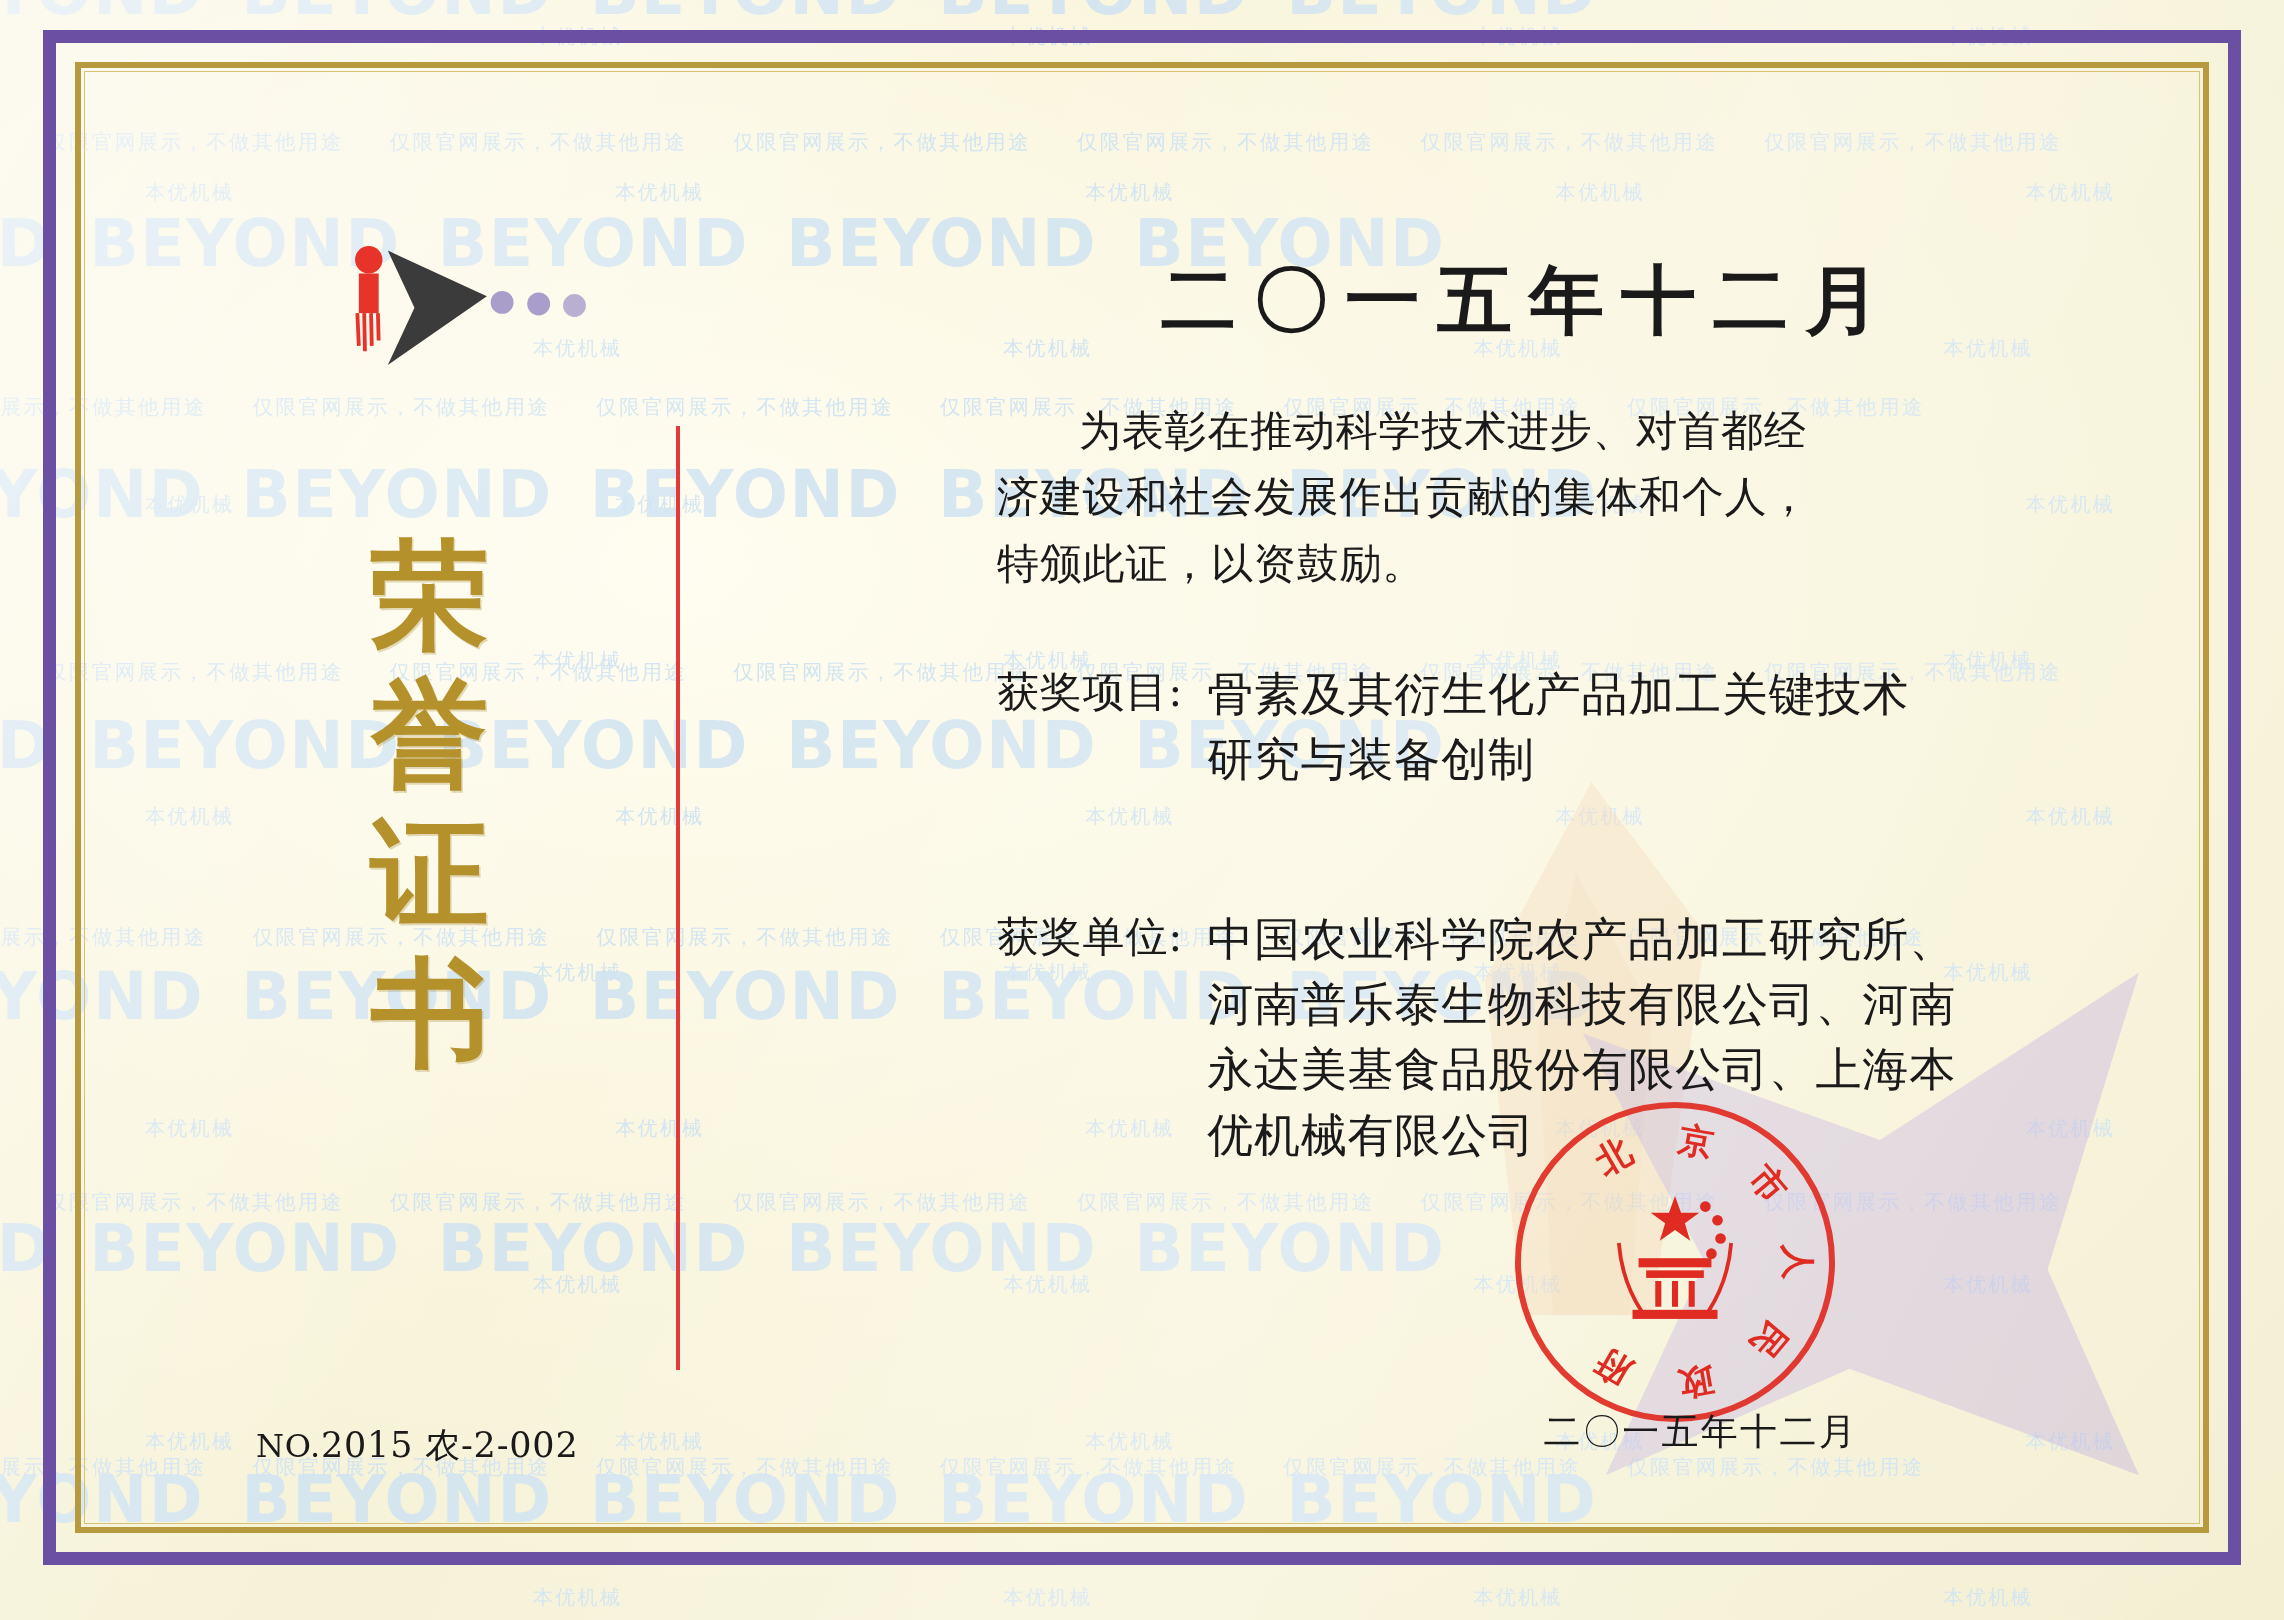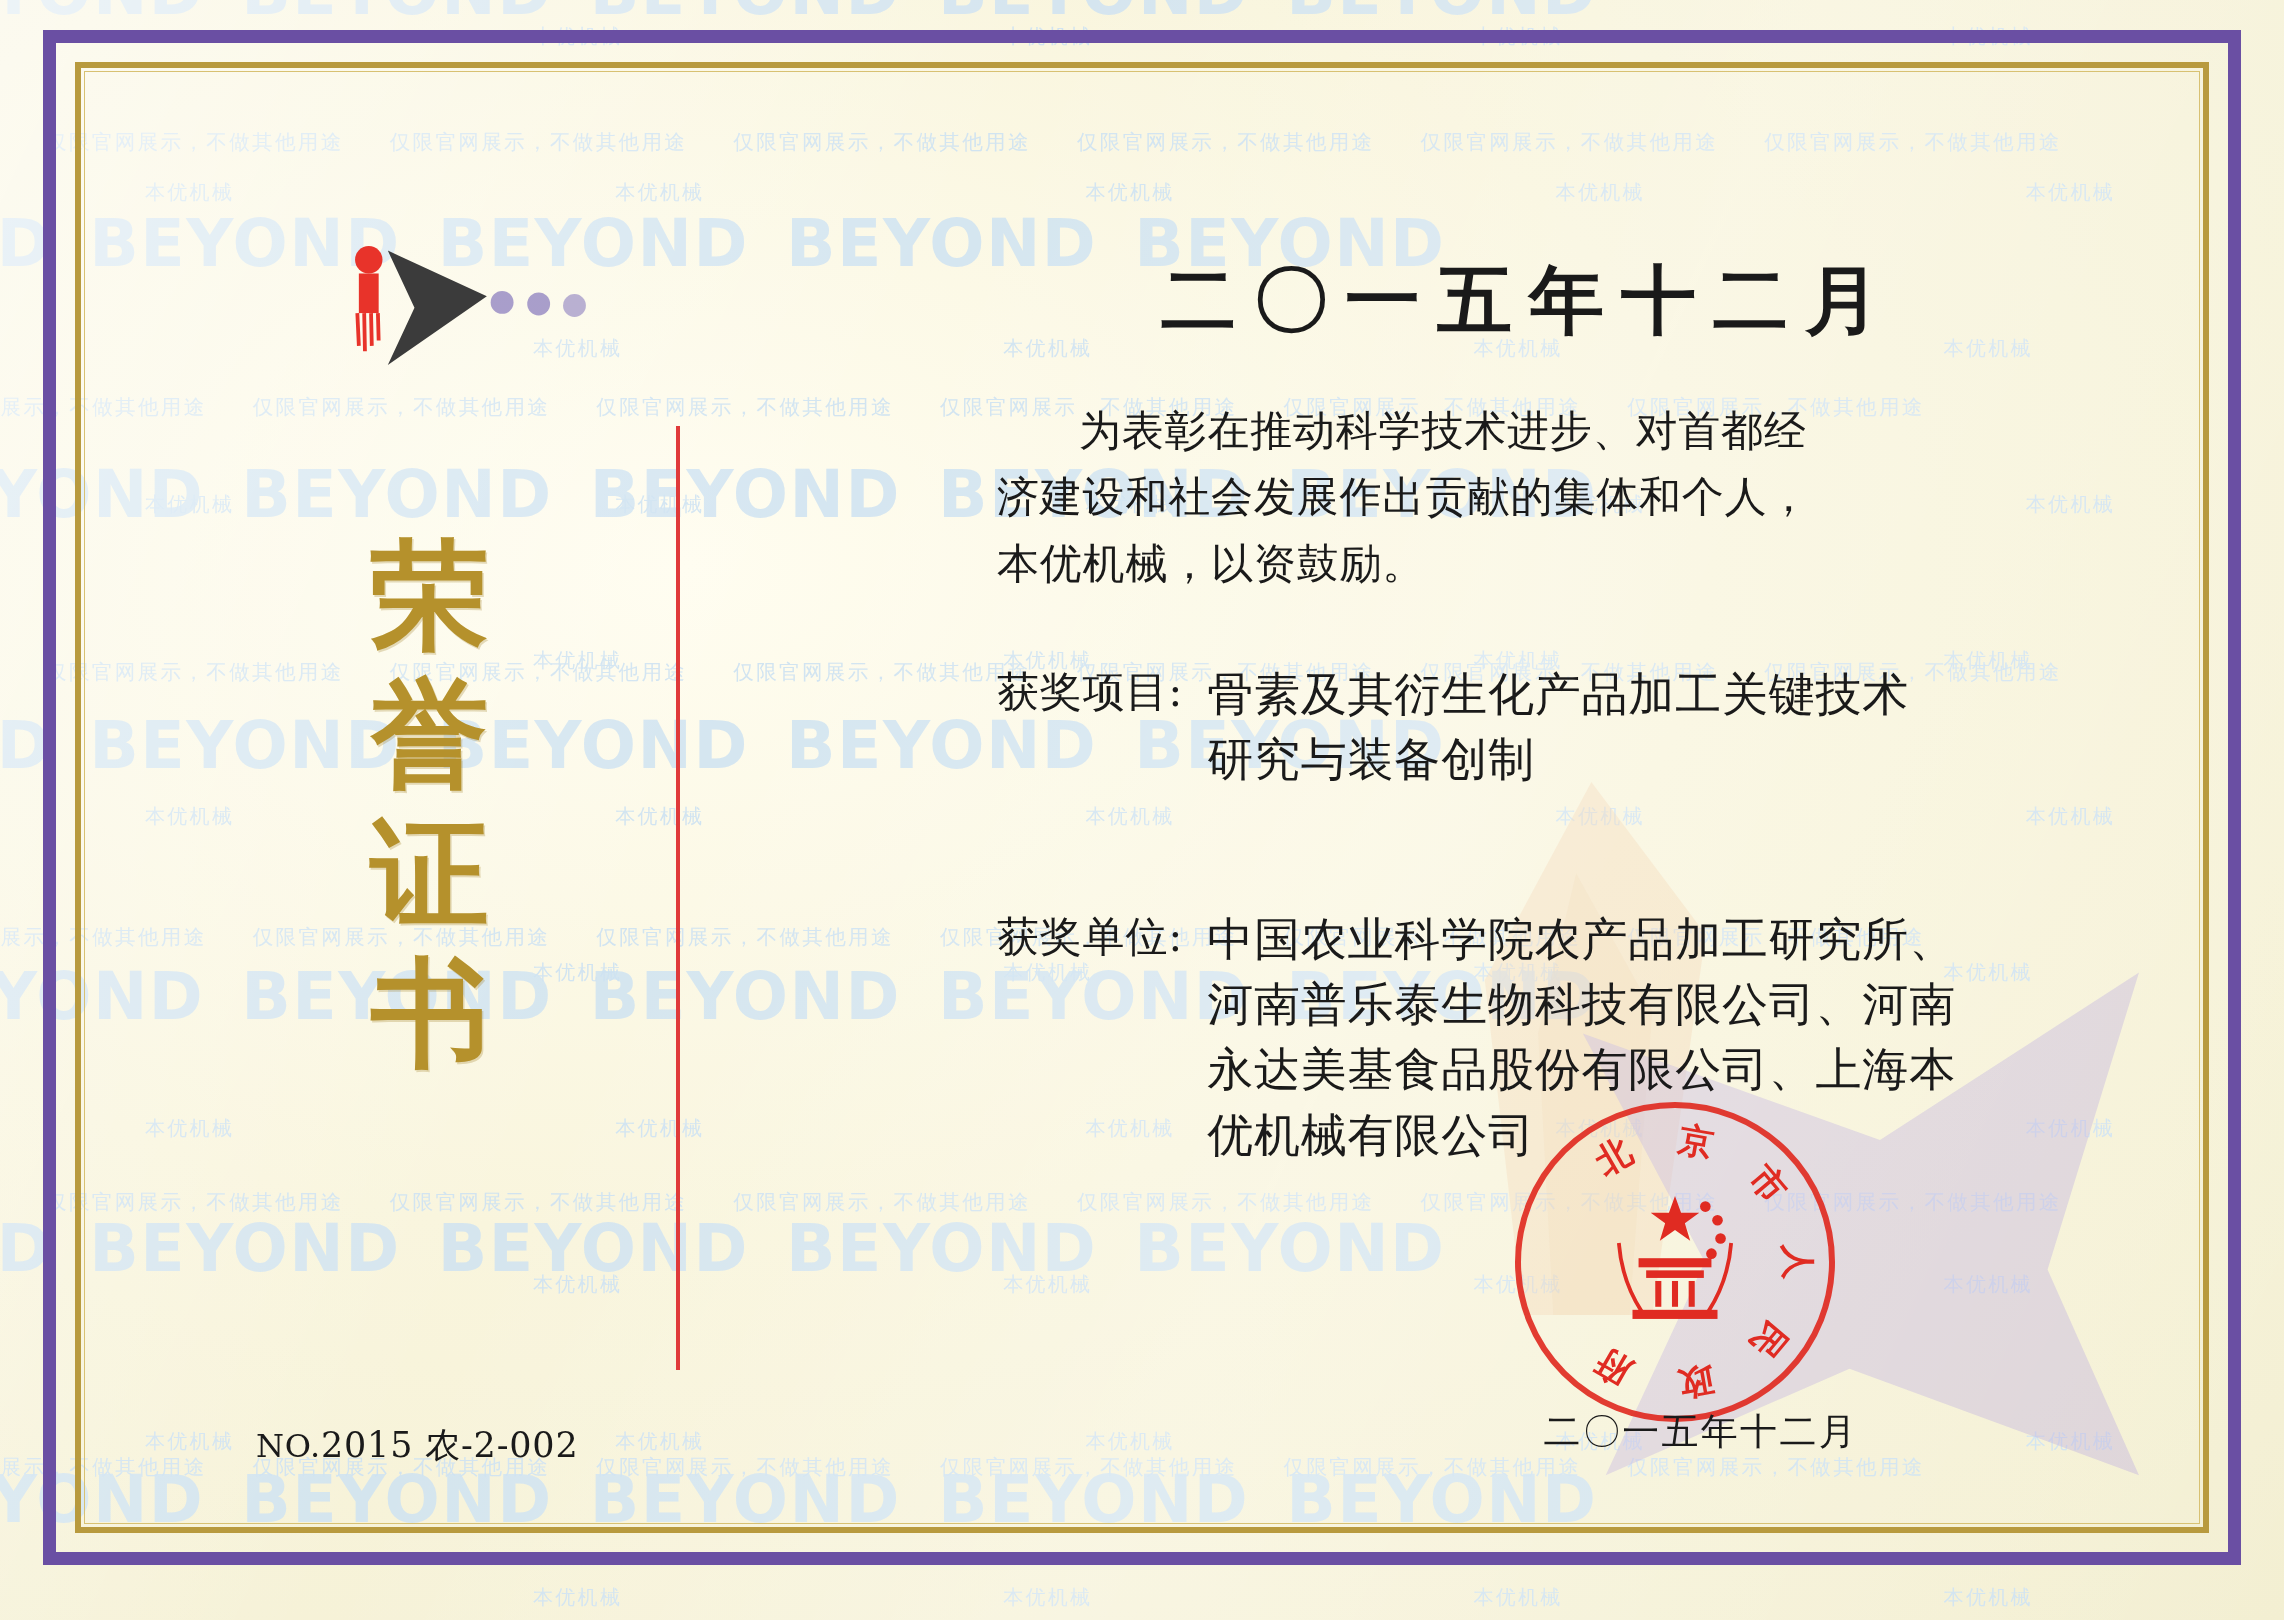--- a/index.html
+++ b/index.html
@@ -463,21 +463,21 @@
   </div>
 
   <div class="red-divider"></div>
 
   <div class="right-panel">
     <h1 class="award-title">二〇一五年十二月</h1>
 
     <div class="preamble">
       <div class="indent">为表彰在推动科学技术进步、对首都经</div>
       <div>济建设和社会发展作出贡献的集体和个人，</div>
-      <div>本优机械，以资鼓励。</div>
+      <div>特颁此证，以资鼓励。</div>
     </div>
 
     <div class="field project">
       <div class="field-label">获奖项目:</div>
       <div class="field-value">
         <div>骨素及其衍生化产品加工关键技术</div>
         <div>研究与装备创制</div>
       </div>
     </div>
 

